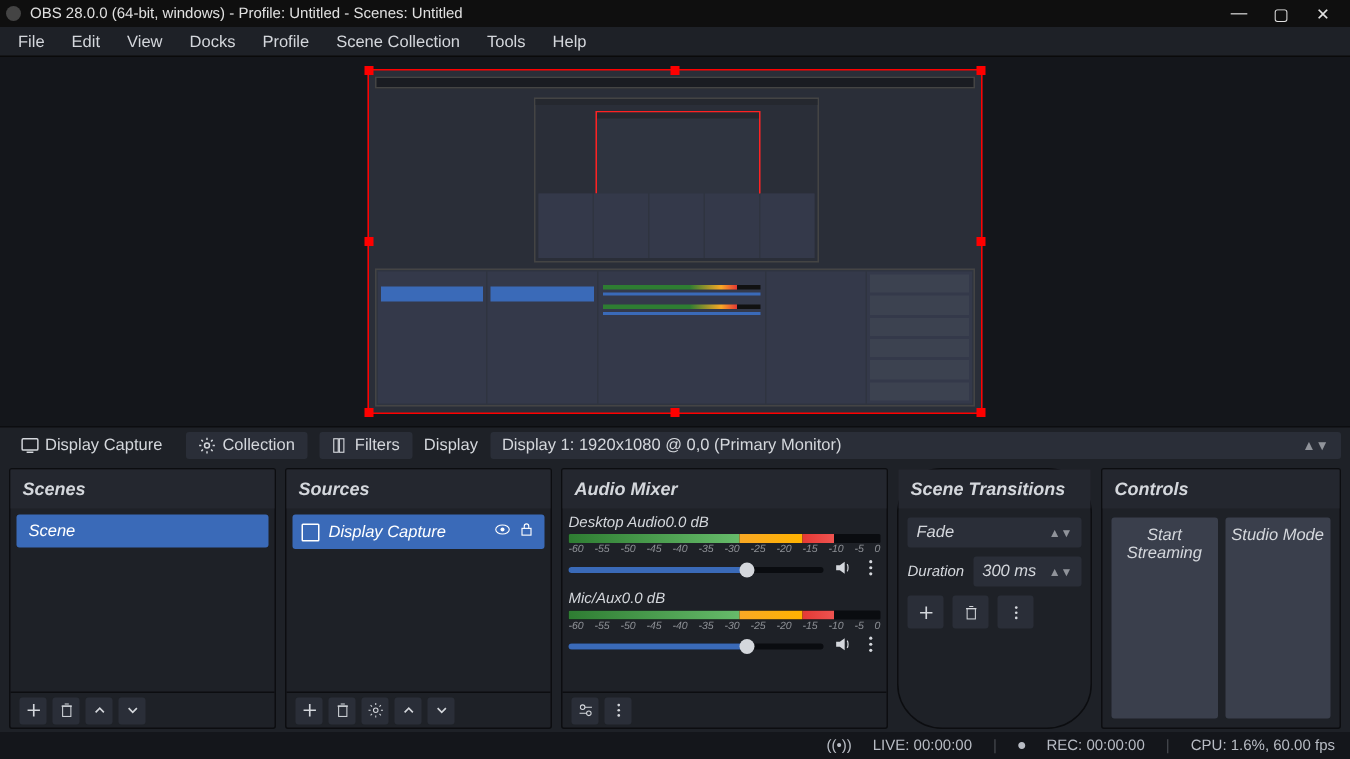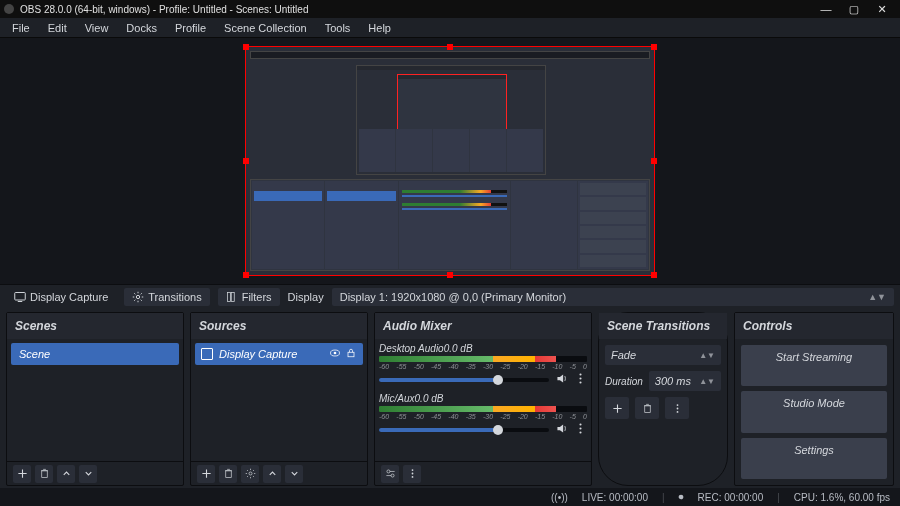--- a/index.html
+++ b/index.html
@@ -50,21 +50,21 @@
 .slider-row { display: flex; align-items: center; gap: 6px; }
 .slider { flex: 1; height: 4px; background: #0a0c10; position: relative; border-radius: 2px; }
 .slider .fill { position: absolute; left: 0; top: 0; bottom: 0; width: 70%; background: #3a6ab8; border-radius: 2px; }
 .slider .thumb { position: absolute; left: 70%; top: 50%; width: 10px; height: 10px; background: #d4d7dc; border-radius: 50%; transform: translate(-50%,-50%); }
 .trans .dock-b { padding: 6px; }
 .sel-box { background: #2a2e38; padding: 4px 6px; border-radius: 2px; display: flex; align-items: center; font-size: 11px; margin-bottom: 6px; }
 .sel-box .sp { margin-left: auto; font-size: 8px; opacity: .6; }
 .dur-row { display: flex; align-items: center; gap: 6px; font-size: 10px; margin-bottom: 6px; }
 .dur-row .sel-box { flex: 1; margin: 0; }
 .trans-btns { display: flex; gap: 6px; }
-.controls .dock-b { padding: 6px; display: flex; flex-direction: column; gap: 5px; }
+.controls .dock-b { padding: 6px; display: flex; flex-direction: row; gap: 5px; }
 .ctrl-row { display: flex; gap: 4px; }
 .ctrl-btn { flex: 1; background: #3a3f4c; padding: 6px 4px; text-align: center; border-radius: 2px; cursor: pointer; font-size: 11px; }
 .gear-btn { width: 22px; background: #3a3f4c; display: flex; align-items: center; justify-content: center; border-radius: 2px; cursor: pointer; }
 .statusbar { height: 18px; background: #14161b; display: flex; align-items: center; justify-content: flex-end; padding: 0 10px; gap: 14px; font-size: 10px; color: #b8bcc4; }
 .statusbar .sep { opacity: .3; }
 svg { fill: currentColor; }
 </style>
 </head>
 <body>
 
@@ -148,21 +148,21 @@
       </span>
     <span>Display Capture</span>
   </span>
   <span class="cbtn">
     <span class="ico">
         <svg viewBox="0 0 16 16">
           <circle cx="8" cy="8" r="2.2" fill="none" stroke="#d4d7dc" stroke-width="1.3"></circle>
           <path d="M8 1v2M8 13v2M1 8h2M13 8h2M3 3l1.4 1.4M11.6 11.6L13 13M13 3l-1.4 1.4M4.4 11.6L3 13" stroke="#d4d7dc" stroke-width="1.3"></path>
         </svg>
       </span>
-    <span>Transitions</span>
+    <span>Collection</span>
   </span>
   <span class="cbtn">
     <span class="ico">
         <svg viewBox="0 0 16 16">
           <rect x="2" y="2" width="4" height="12" fill="none" stroke="#d4d7dc"></rect>
           <rect x="7" y="2" width="4" height="12" fill="none" stroke="#d4d7dc"></rect>
         </svg>
       </span>
     <span>Filters</span>
   </span>
@@ -393,21 +393,20 @@
           </div>
       </div>
     </div>
   </div>
 
   <div class="dock controls">
     <div class="dock-h">Controls</div>
     <div class="dock-b">
       <div class="ctrl-btn">Start Streaming</div>
       <div class="ctrl-btn">Studio Mode</div>
-      <div class="ctrl-btn">Settings</div>
 
     </div>
   </div>
 
 </div>
 
 <div class="statusbar">
   <span>((•))</span>
   <span>LIVE: 00:00:00</span>
   <span class="sep">|</span>

